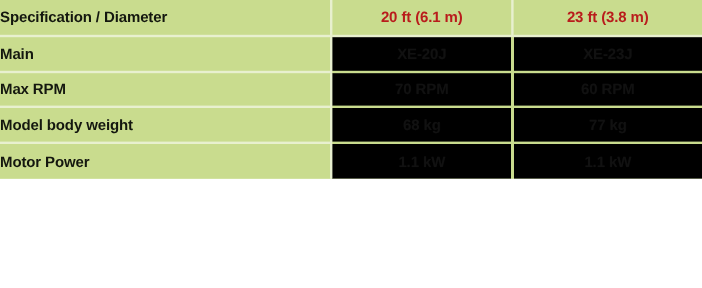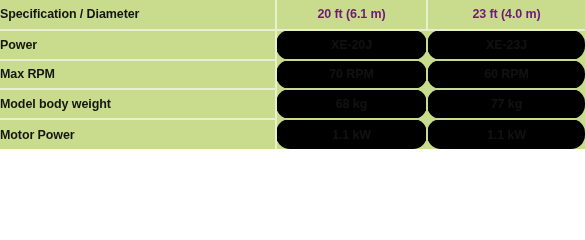--- a/index.html
+++ b/index.html
@@ -28,42 +28,41 @@
 
   #spec-table td {
     padding: 0;
     margin: 0;
     vertical-align: middle;
     font-size: 12.5px;
     font-weight: bold;
     letter-spacing: -0.1px;
     overflow: hidden;
     white-space: nowrap;
-    border-radius: 14px;
   }
 
   
   .col-label  { width: 276px; }
   .col-val-a  { width: 151px; }
   .col-val-b  { width: 158px; }
 
   
   .cell-label {
     background: #c9dc8e;
     color: #14170f;
     padding-left: 9px;
     border-bottom: 2px solid #e8f0cf;
     border-right: 2px solid #e8f0cf;
   }
   tr:last-child .cell-label { border-bottom: none; }
 
   
   .cell-head {
     background: #c9dc8e;
-    color: #701a75;
+    color: #b91c1c;
     text-align: center;
     border-bottom: 2px solid #e8f0cf;
     border-right: 2px solid #e8f0cf;
   }
   .cell-head.last { border-right: none; }
 
   
   .cell-value {
     background: #000000;
     color: #111111;
@@ -82,25 +81,25 @@
   <colgroup>
     <col class="col-label">
     <col class="col-val-a">
     <col class="col-val-b">
   </colgroup>
 
   <tbody>
     <tr>
       <td class="cell-label">Specification / Diameter</td>
       <td class="cell-head">20 ft (6.1 m)</td>
-      <td class="cell-head last">23 ft (4.0 m)</td>
+      <td class="cell-head last">23 ft (3.8 m)</td>
     </tr>
 
     <tr>
-      <td class="cell-label">Power</td>
+      <td class="cell-label">Main</td>
       <td class="cell-value">XE-20J</td>
       <td class="cell-value last">XE-23J</td>
     </tr>
 
     <tr>
       <td class="cell-label">Max RPM</td>
       <td class="cell-value">70 RPM</td>
       <td class="cell-value last">60 RPM</td>
     </tr>
 

